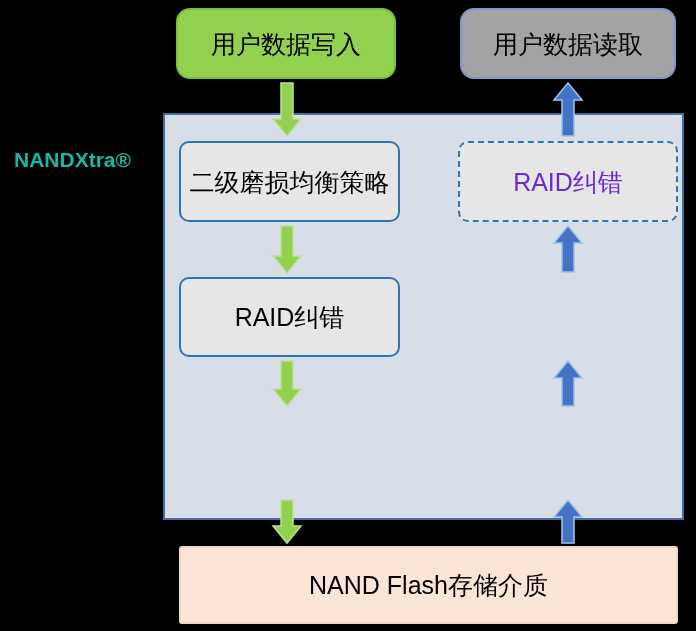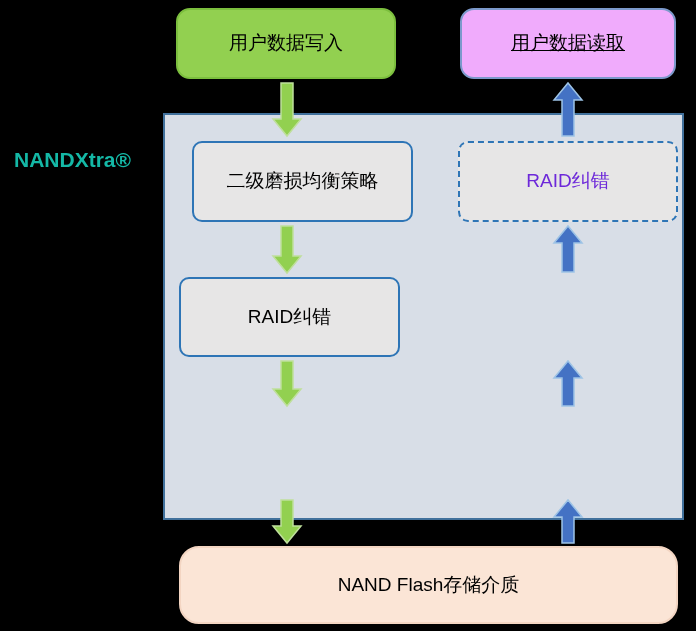--- a/index.html
+++ b/index.html
@@ -12,36 +12,35 @@
   }
   .stage { position: absolute; inset: 0; width: 696px; height: 631px; }
 
   .node {
     position: absolute;
     display: flex;
     align-items: center;
     justify-content: center;
     text-align: center;
     color: #000000;
-    font-size: 19px;
+    font-size: 25px;
     line-height: 1.2;
   }
 
   .write-box {
     left: 176px; top: 8px; width: 220px; height: 71px;
     background: #92D050;
     border: 2px solid #7CBF3E;
     border-radius: 14px;
   }
   .read-box {
     left: 460px; top: 8px; width: 216px; height: 71px;
-    background: #f0abfc;
+    background: #a3a3a3;
     border: 2px solid #7C99CB;
     border-radius: 14px;
-    text-decoration: underline;
   }
 
   .container-box {
     position: absolute;
     left: 163px; top: 113px; width: 521px; height: 407px;
     background: #D8DEE7;
     border: 2px solid #41719C;
   }
 
   .engine-title {
@@ -56,31 +55,31 @@
   .inner {
     background: #E7E6E6;
     border: 2px solid #2E75B6;
     border-radius: 10px;
   }
   .dashed {
     border-style: dashed;
     color: #6d28d9;
   }
 
-  .wear        { left: 179px; top: 141px; width: 221px; height: 81px; margin-left: 13px; }
+  .wear        { left: 179px; top: 141px; width: 221px; height: 81px; }
   .raid-ecc    { left: 458px; top: 141px; width: 220px; height: 81px; }
   .raid-engine { left: 179px; top: 277px; width: 221px; height: 80px; }
   .soft-ldpc   { left: 458px; top: 273px; width: 220px; height: 84px; }
   .hard-ldpc   { left: 179px; top: 410px; width: 499px; height: 86px; }
 
   .nand-box {
     left: 179px; top: 546px; width: 499px; height: 78px;
     background: #FBE5D6;
     border: 2px solid #F3D5C2;
-    border-radius: 20px;
+    border-radius: 3px;
   }
 
   .arrow-layer {
     position: absolute; left: 0; top: 0;
     width: 696px; height: 631px;
     pointer-events: none;
   }
   .garrow { fill: #92D050; stroke: #BFDF9C; stroke-width: 1.5; }
   .barrow { fill: #4472C4; stroke: #9DC3E6; stroke-width: 1.5; }
 </style>

